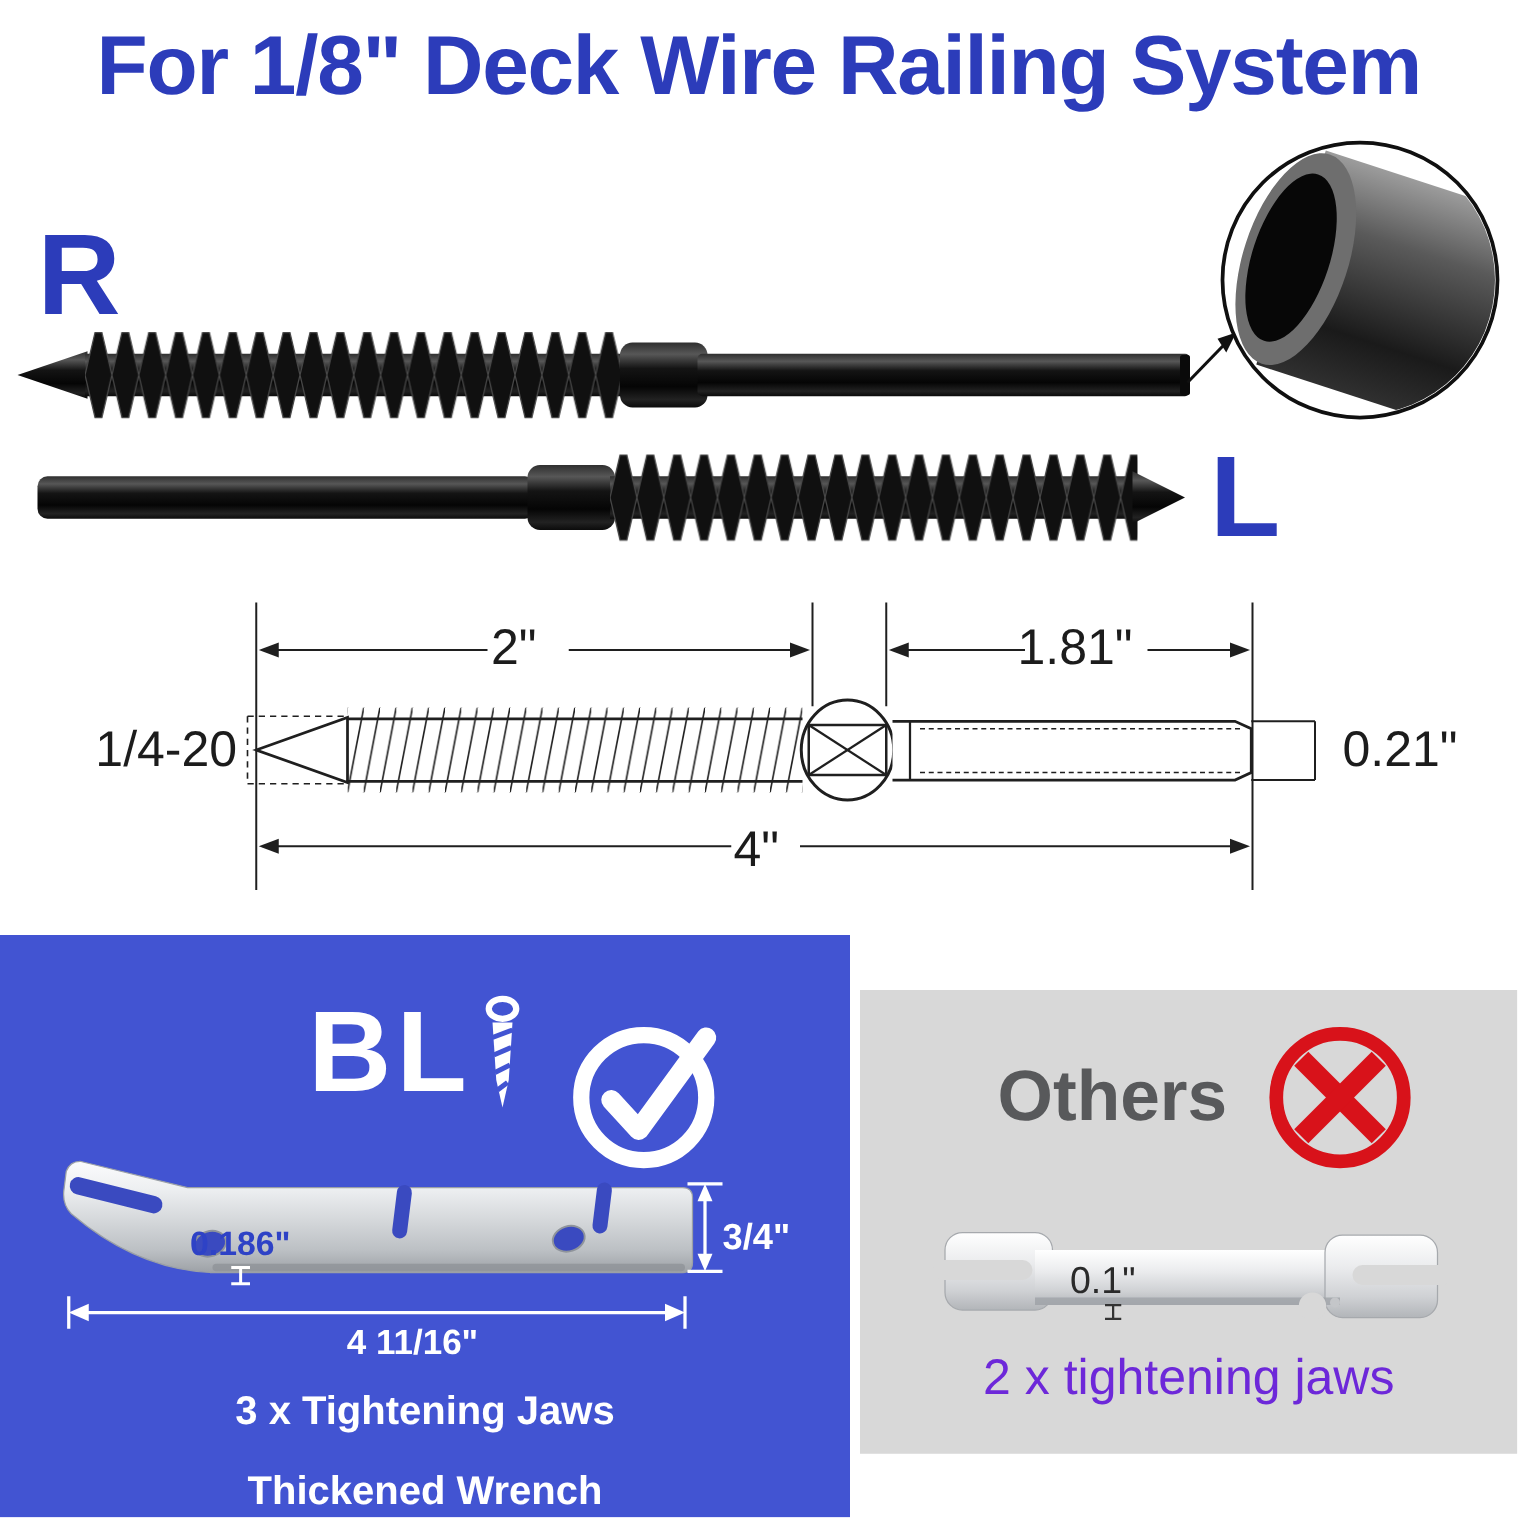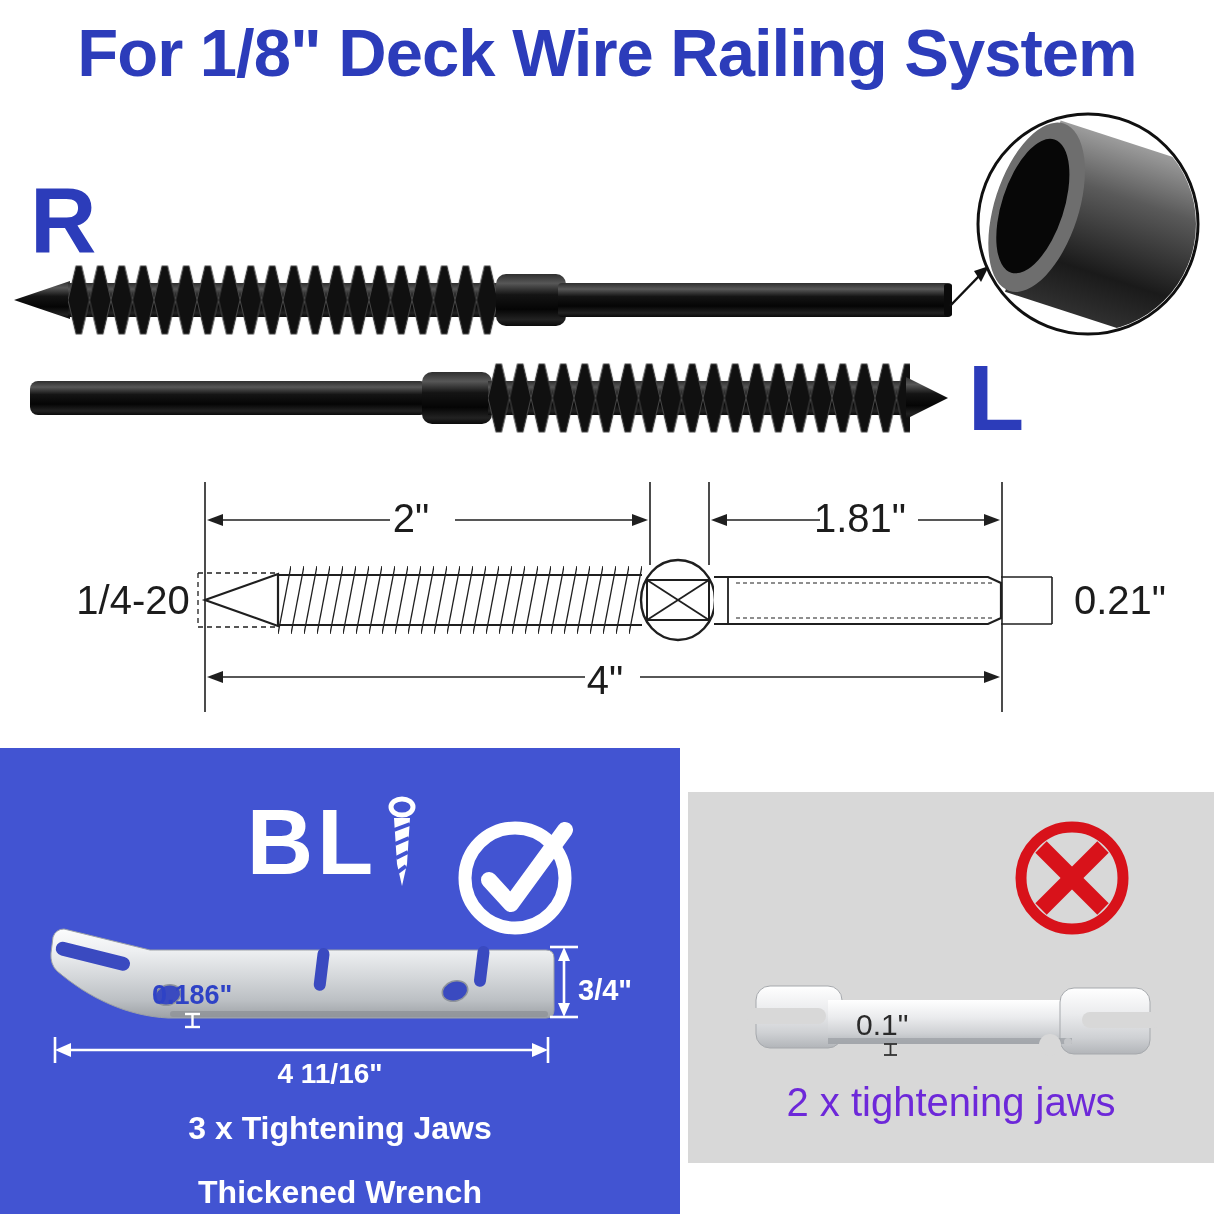--- a/index.html
+++ b/index.html
@@ -309,20 +309,21 @@
       <circle cx="362" cy="253" r="11" fill="#d8d8d8"></circle>
       <circle cx="380" cy="250" r="4" fill="#c4c6c9"></circle>
 
       <g stroke="#333333" stroke-width="1.8">
         <line x1="196" y1="252" x2="209" y2="252"></line>
         <line x1="202.5" y1="252" x2="202.5" y2="263"></line>
         <line x1="196" y1="263" x2="209" y2="263"></line>
       </g>
     </svg>
 
+    <div id="others-label">Others</div>
     <svg id="x-icon-svg" width="124" height="124" viewBox="0 0 124 124">
       <circle cx="62" cy="62" r="51" fill="none" stroke="#d8121a" stroke-width="11"></circle>
       <line x1="31" y1="31" x2="93" y2="93" stroke="#d8121a" stroke-width="16"></line>
       <line x1="93" y1="31" x2="31" y2="93" stroke="#d8121a" stroke-width="16"></line>
     </svg>
     <div id="lbl-01">0.1"</div>
     <div id="others-caption">2 x tightening jaws</div>
   </div>
 
 </div>

